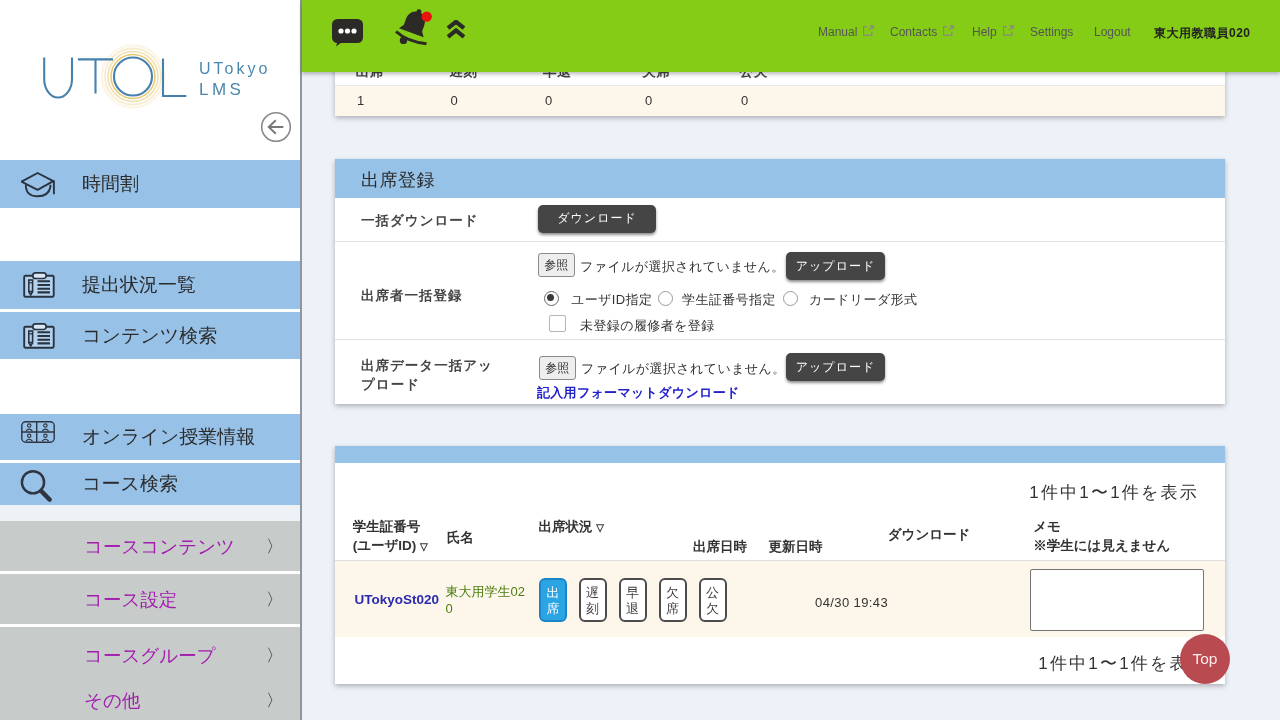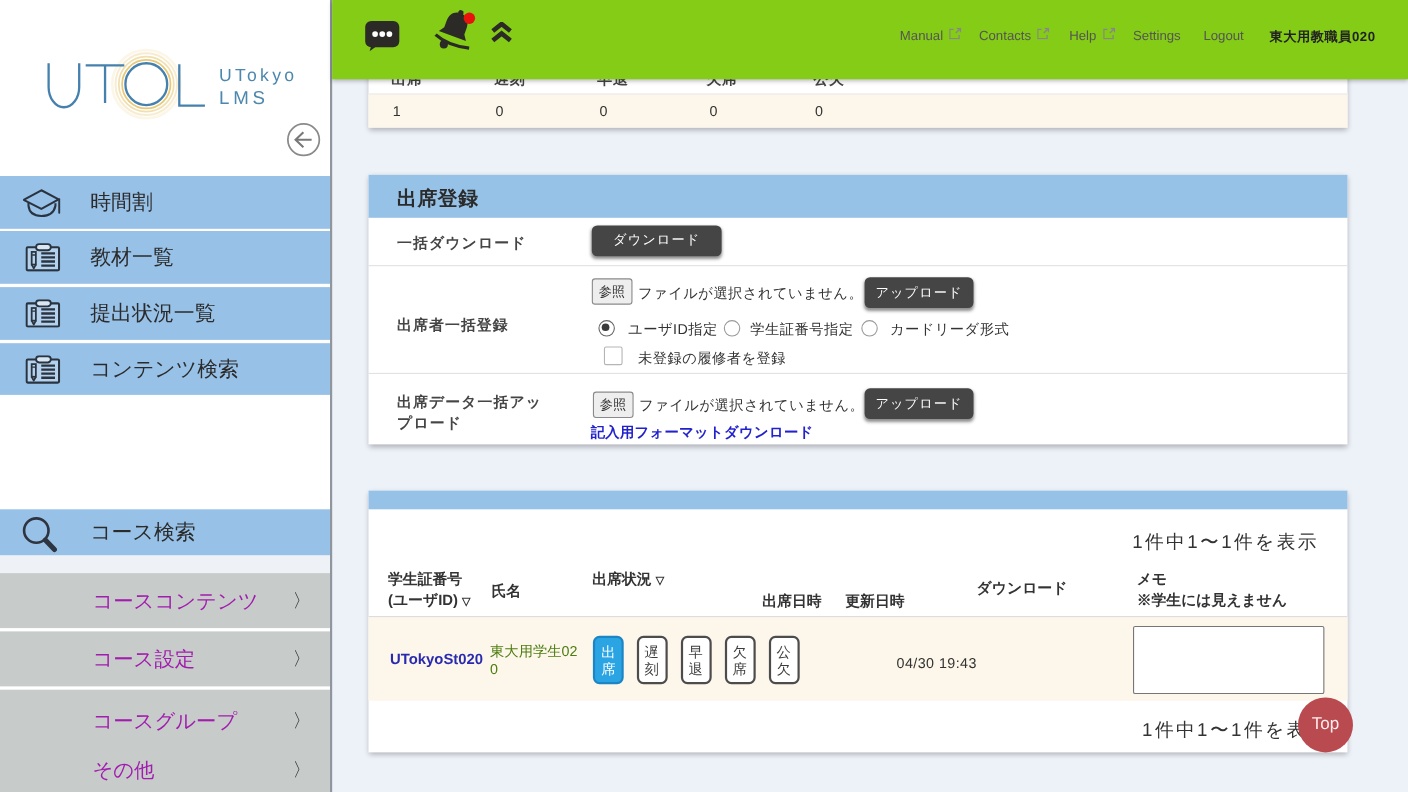--- a/index.html
+++ b/index.html
@@ -70,37 +70,50 @@
 <div class="mi" style="top:159.5px;height:48px">
       <svg style="position:absolute;left:21px;top:10px" width="34" height="28" viewBox="0 0 34 28">
 <g fill="none" stroke="#2a3440" stroke-width="1.9" stroke-linejoin="round">
 <path d="M16.6 3 L32.3 11.2 L16.6 19.9 L0.5 11.7 Z"></path>
 <path d="M4.9 14.5 V17 Q5.8 26.3 16.6 26.3 Q27.6 26.3 29.4 17 V14.8"></path>
 <path d="M32.9 11.2 V23.4" stroke-linecap="round"></path>
 </g>
 </svg>
       <span>時間割</span>
     </div>
-<div class="mi" style="top:210.3px;height:47.6px">
-      <svg class="ic" style="left:23px;width:32px;height:26px" viewBox="0 0 32 26">
-        <use href="#clip"></use>
-      </svg>
-      <span>教材一覧</span>
-    </div>
 <div class="mi" style="top:261.1px;height:47.6px">
       <svg class="ic" style="left:23px;width:32px;height:26px" viewBox="0 0 32 26">
         <use href="#clip"></use>
       </svg>
       <span>提出状況一覧</span>
     </div>
 <div class="mi" style="top:311.9px;height:47.6px">
       <svg class="ic" style="left:23px;width:32px;height:26px" viewBox="0 0 32 26">
         <use href="#clip"></use>
       </svg>
       <span>コンテンツ検索</span>
+    </div>
+<div class="mi" style="top:413.5px;height:46.8px">
+      <svg style="position:absolute;left:21px;top:7px" width="34" height="22" viewBox="0 0 34 22">
+<g fill="none" stroke="#2e3440" stroke-width="1.4">
+<rect x="0.8" y="0.8" width="32.4" height="20.4" rx="4"></rect>
+<path d="M15.7 0.8 V21.2 M0.8 11 H33.2"></path>
+</g>
+<g fill="none" stroke="#2e3440" stroke-width="1.1">
+<circle cx="8.2" cy="4.6" r="1.7"></circle>
+          <path d="M5 9.8 q3.2 -3.4 6.4 0"></path>
+<circle cx="24.4" cy="4.6" r="1.7"></circle>
+          <path d="M21.2 9.8 q3.2 -3.4 6.4 0"></path>
+<circle cx="8.2" cy="14.8" r="1.7"></circle>
+          <path d="M5 20 q3.2 -3.4 6.4 0"></path>
+<circle cx="24.4" cy="14.8" r="1.7"></circle>
+          <path d="M21.2 20 q3.2 -3.4 6.4 0"></path>
+</g>
+</svg>
+      <span>オンライン授業情報</span>
     </div>
 <div class="mi" style="top:463.3px;height:41.7px">
       <svg style="position:absolute;left:20px;top:5px" width="32" height="36" viewBox="0 0 32 36">
 <circle cx="13" cy="14.3" r="11.1" fill="none" stroke="#2e3440" stroke-width="2.4"></circle>
 <path d="M21.2 23 L29.5 31.5" stroke="#2e3440" stroke-width="4.6" stroke-linecap="round"></path>
 </svg>
       <span>コース検索</span>
     </div>
 <div id="gapband"></div>
 <div class="mg" style="top:521px;height:50px">
@@ -166,21 +179,21 @@
   <div class="abs b14" style="left:404.5px;top:63px">公欠</div>
   <div class="abs n14" style="left:22px;top:93px">1</div>
   <div class="abs n14" style="left:115.5px;top:93px">0</div>
   <div class="abs n14" style="left:210px;top:93px">0</div>
   <div class="abs n14" style="left:310px;top:93px">0</div>
   <div class="abs n14" style="left:406px;top:93px">0</div>
 </div>
 
 <div class="panel" style="left:335px;top:159px;width:890px;height:245px">
   <div class="abs" style="left:0;top:0;width:890px;height:38.5px;background:#96c2e8"></div>
-  <div class="abs" style="left:26px;top:10px;font-size:18px;font-weight:bold;color:#2b2b2b;letter-spacing:0.5px;top:8.5px!important">出席登録</div>
+  <div class="abs" style="left:26px;top:10px;font-size:18px;font-weight:normal;color:#2b2b2b;letter-spacing:0.5px;top:8.5px!important">出席登録</div>
   <div class="abs b14" style="left:26px;top:53px;letter-spacing:1px">一括ダウンロード</div>
   <div class="darkbtn" style="left:203px;top:46px;width:118px;height:27.5px">ダウンロード</div>
   <div class="sep" style="top:82px"></div>
   <div class="abs b14" style="left:26px;top:128px;letter-spacing:1px">出席者一括登録</div>
   <div class="refbtn" style="left:203px;top:94px;width:36.5px;height:24px">参照</div>
   <div class="abs n14" style="left:245px;top:99px">ファイルが選択されていません。</div>
   <div class="darkbtn" style="left:451px;top:93px;width:99px;height:28px">アップロード</div>
   <div class="radio sel" style="left:208.5px;top:131.5px"></div>
   <div class="abs n14" style="left:236px;top:132px">ユーザID指定</div>
   <div class="radio" style="left:322.5px;top:131.5px"></div>

